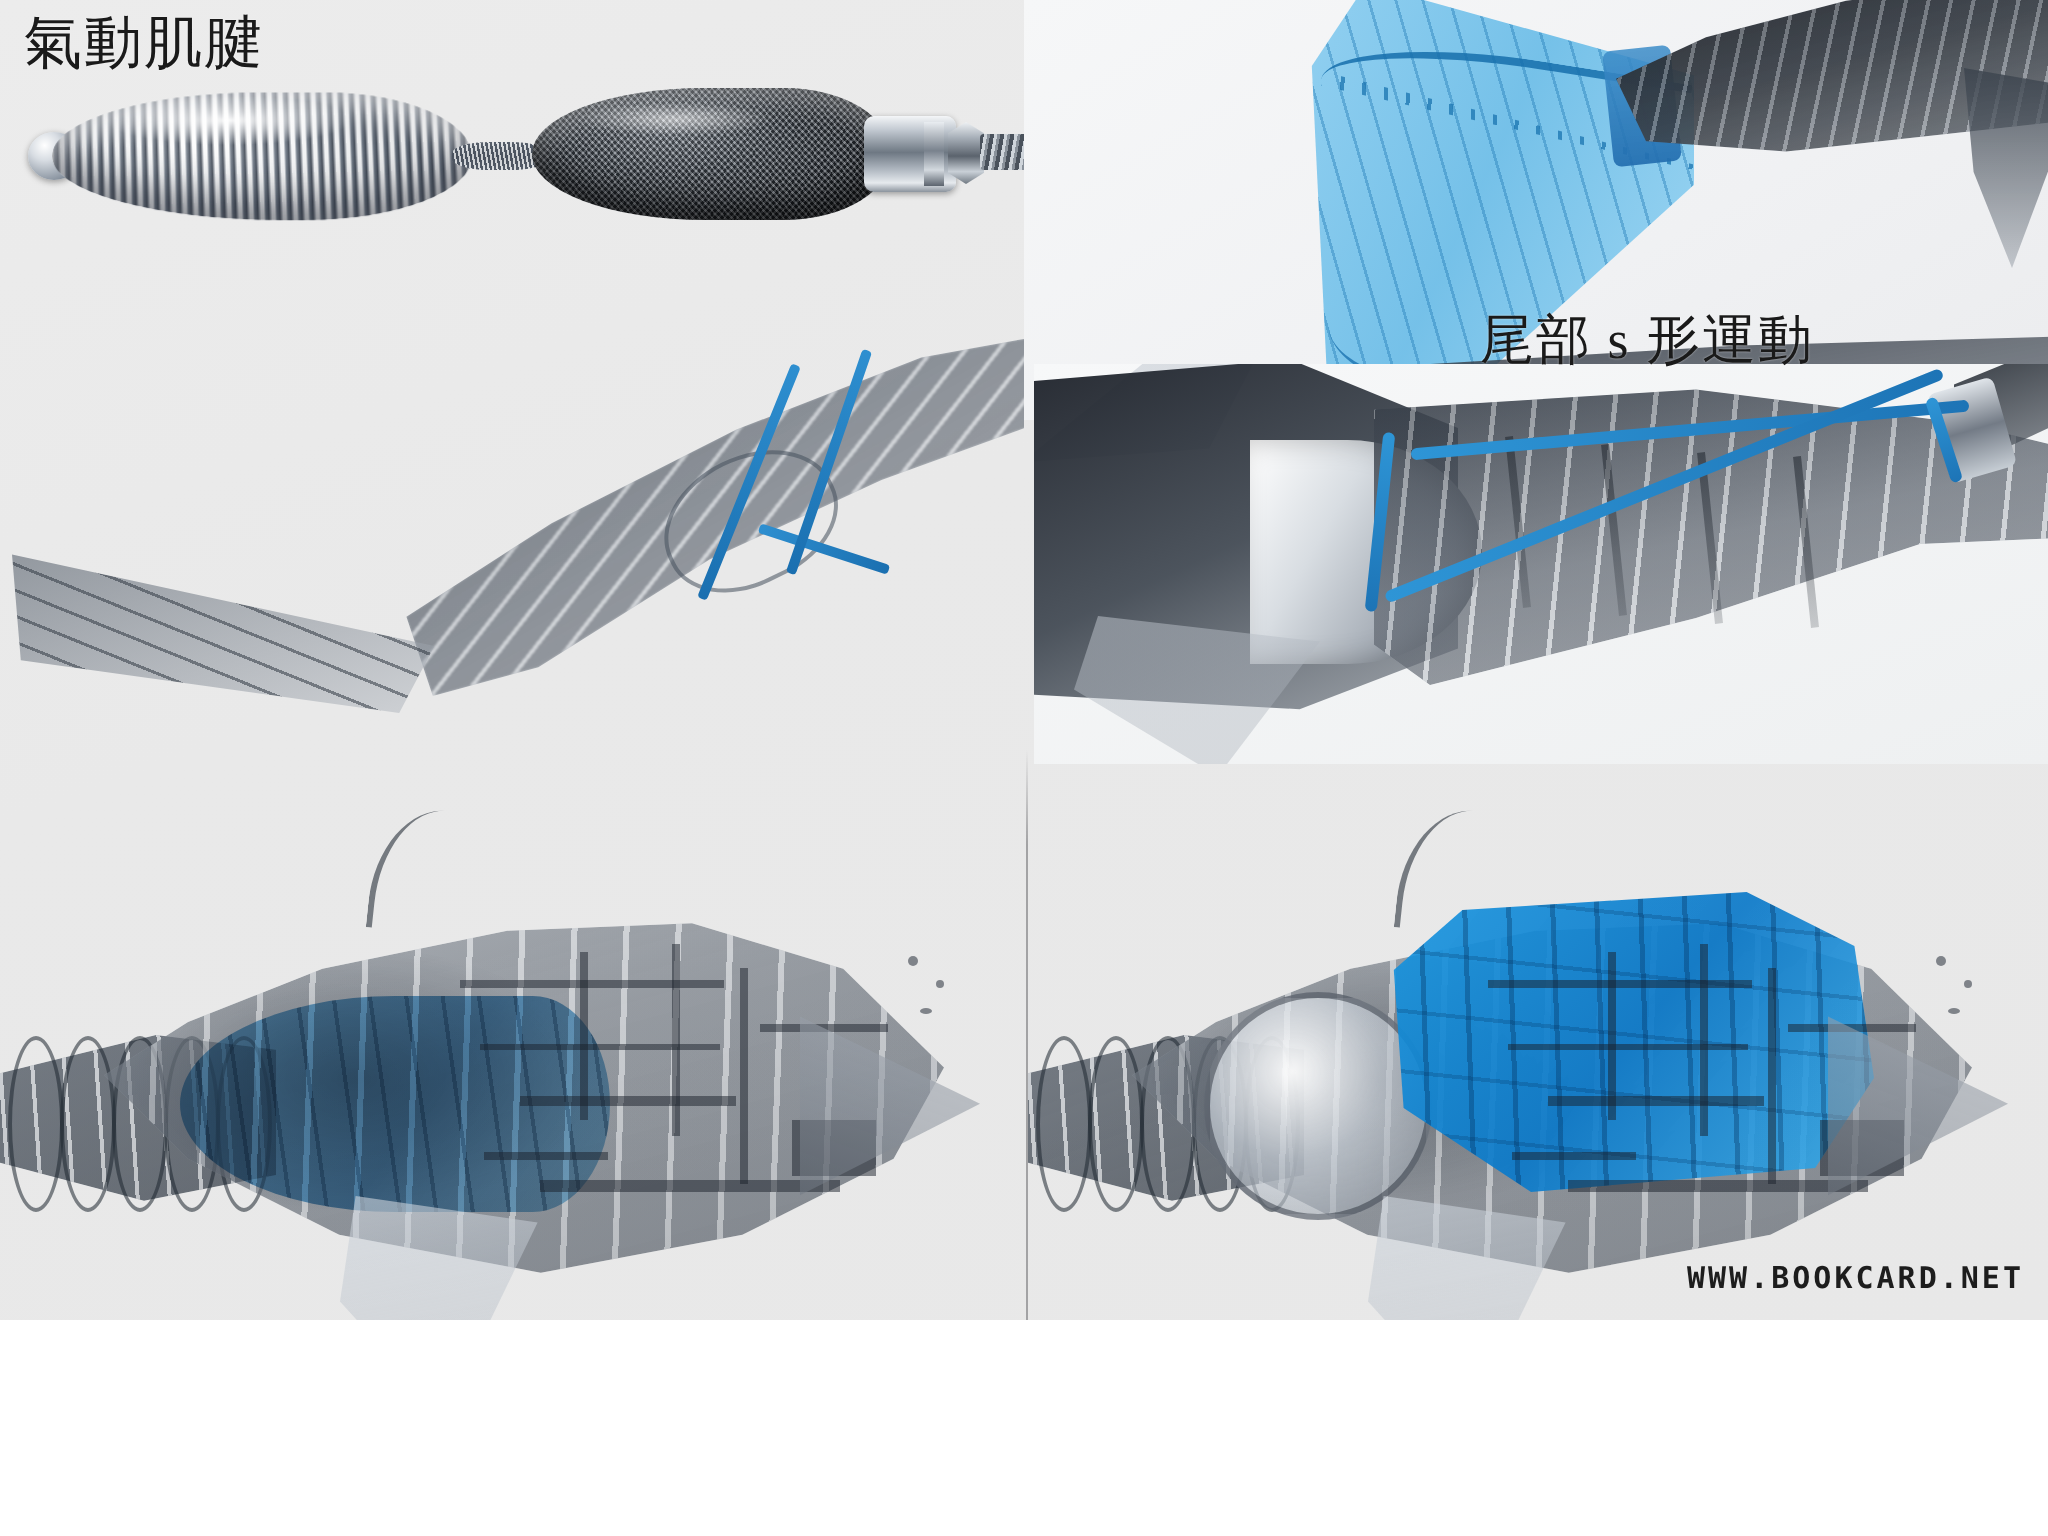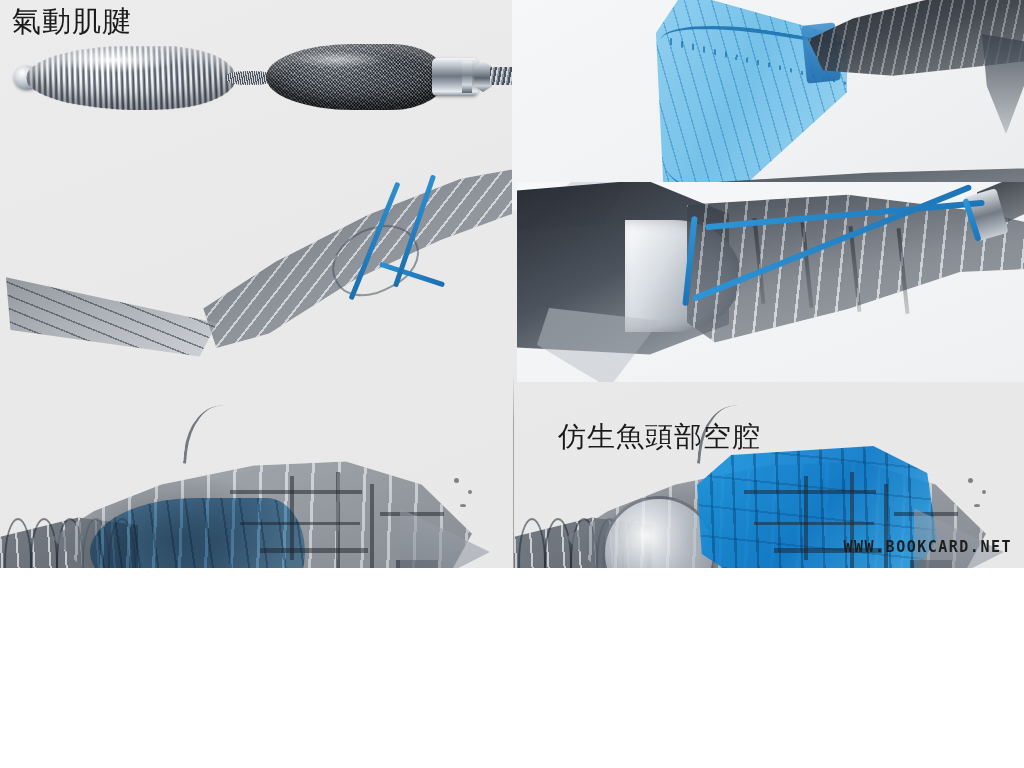--- a/index.html
+++ b/index.html
@@ -3,21 +3,21 @@
 <meta charset="utf-8">
 <style>
   html, body {
     margin: 0;
     padding: 0;
     background: #ffffff;
   }
   #slide {
     position: relative;
     width: 1024px;
-    height: 568px;
+    height: 660px;
     overflow: hidden;
     background: linear-gradient(160deg, #ececec 0%, #e9e9e9 40%, #e8e8e8 100%);
     font-family: "Liberation Serif", "DejaVu Serif", serif;
     text-align: center;
   }
 
   
   .panel {
     position: absolute;
     overflow: hidden;
@@ -442,20 +442,21 @@
   <div class="panel" id="panel-tail">
     <div class="caudal-fin"></div>
     <div class="fin-ray-top"></div>
     <div class="fin-spine-top"></div>
     <div class="fin-spine-bot"></div>
     <div class="tail-joint"></div>
     <div class="tail-body"></div>
     <div class="tail-fin-lower"></div>
   </div>
   <div class="tail-seg-second"></div>
+  <div class="label" id="label-tail">尾部 s 形運動</div>
 
   <div class="panel" id="panel-turn">
     <div class="turn-body"></div>
     <div class="turn-tail-fin"></div>
     <div class="turn-cavity"></div>
     <div class="turn-blue-1"></div>
     <div class="turn-blue-2"></div>
     <div class="turn-blue-3"></div>
   </div>
 
@@ -542,17 +543,16 @@
       </div>
       <div class="fish-pectoral"></div>
       <div class="fish-snout-point"></div>
       <div class="fish-specks">
         <i style="left:8px;top:4px;width:5px;height:5px;"></i>
         <i style="left:22px;top:16px;width:4px;height:4px;"></i>
         <i style="left:14px;top:30px;width:6px;height:3px;"></i>
       </div>
     </div>
   </div>
-  <div class="label" id="label-cavity">仿生魚頭部空腔</div>
 
   <div id="watermark">WWW.BOOKCARD.NET</div>
 
 </div>
 
 </body></html>

